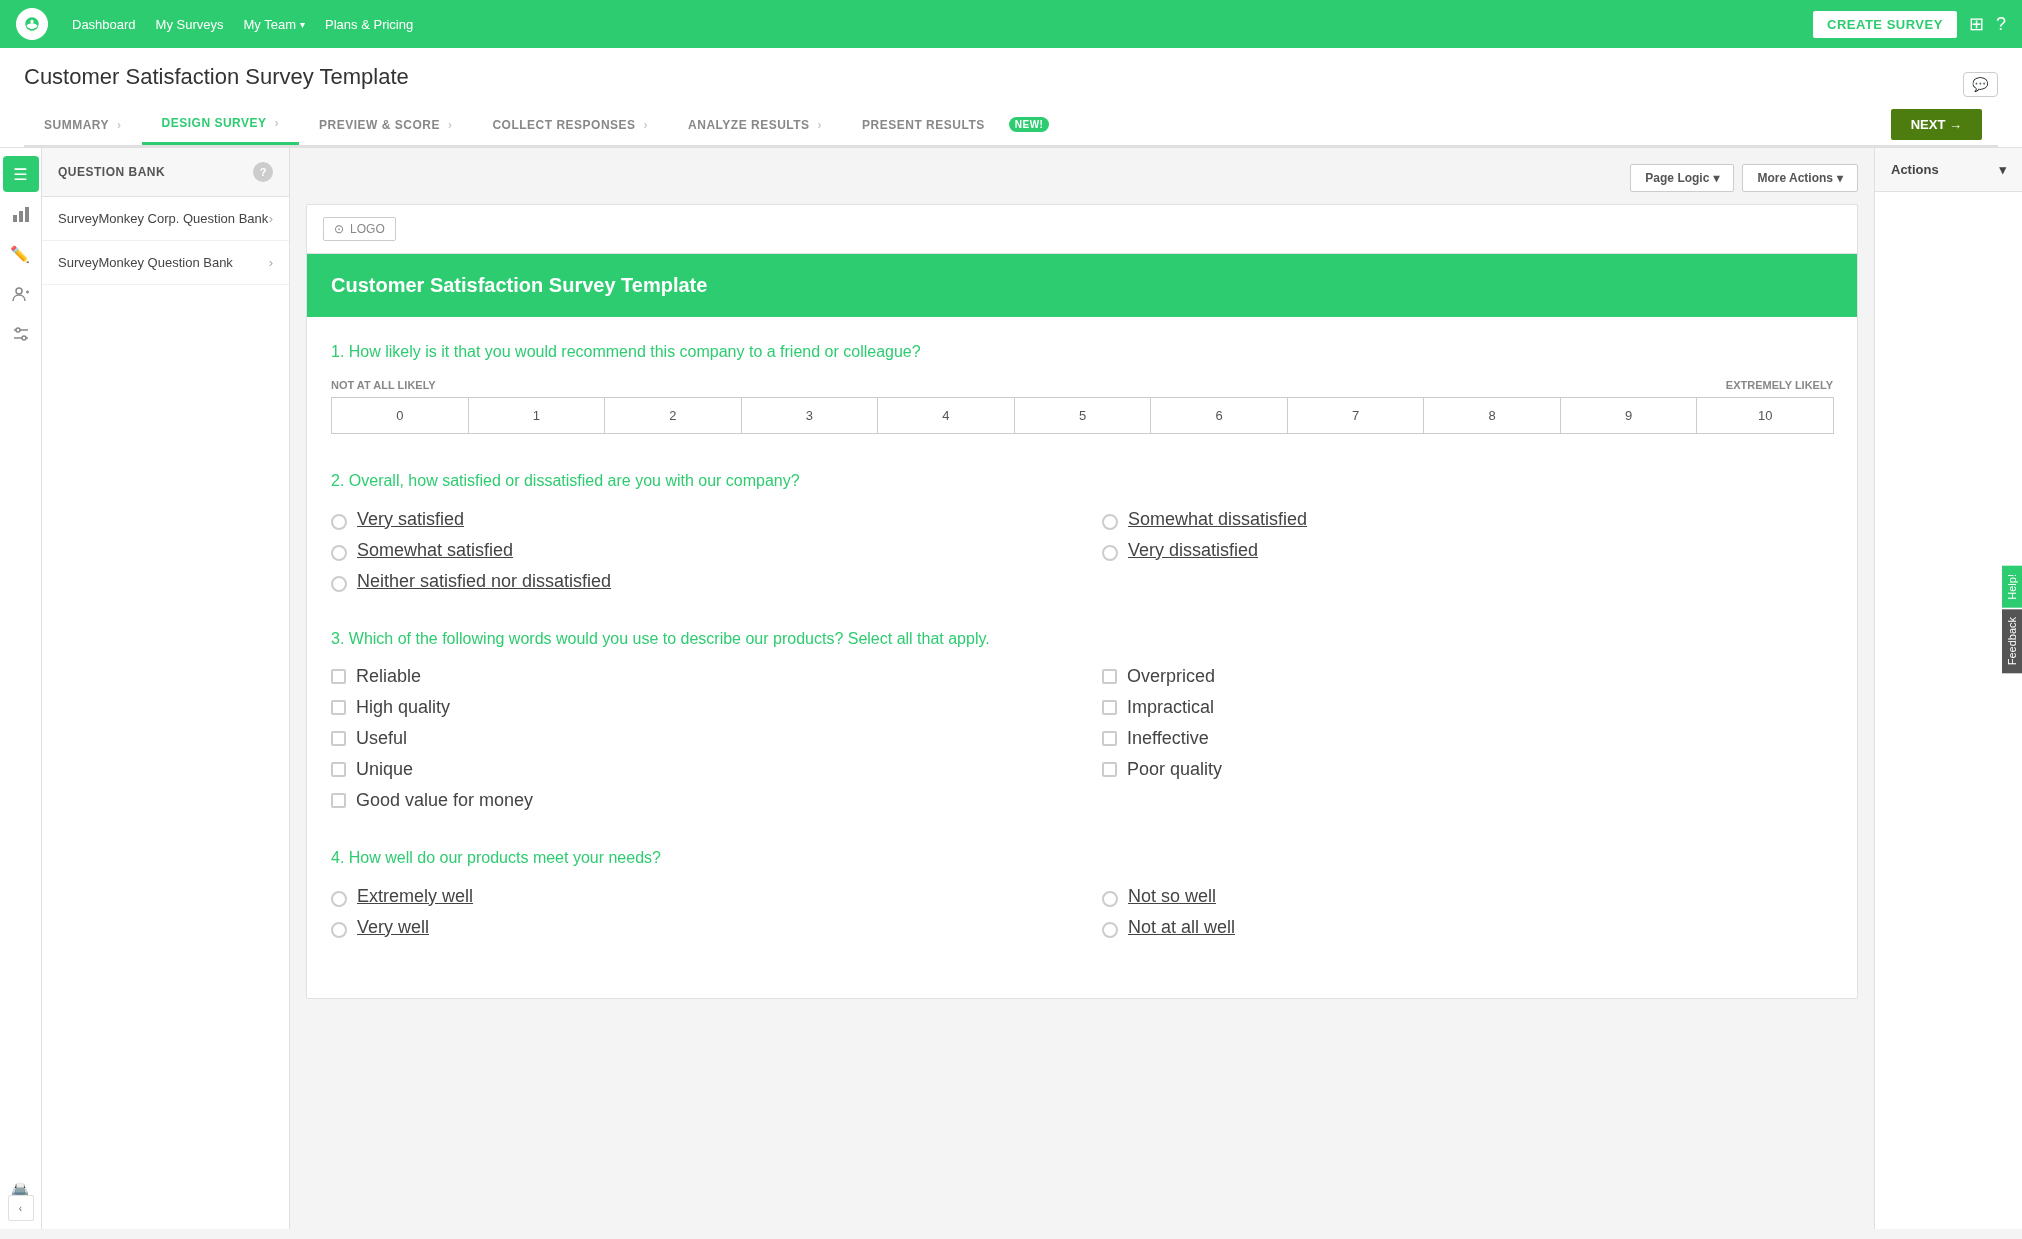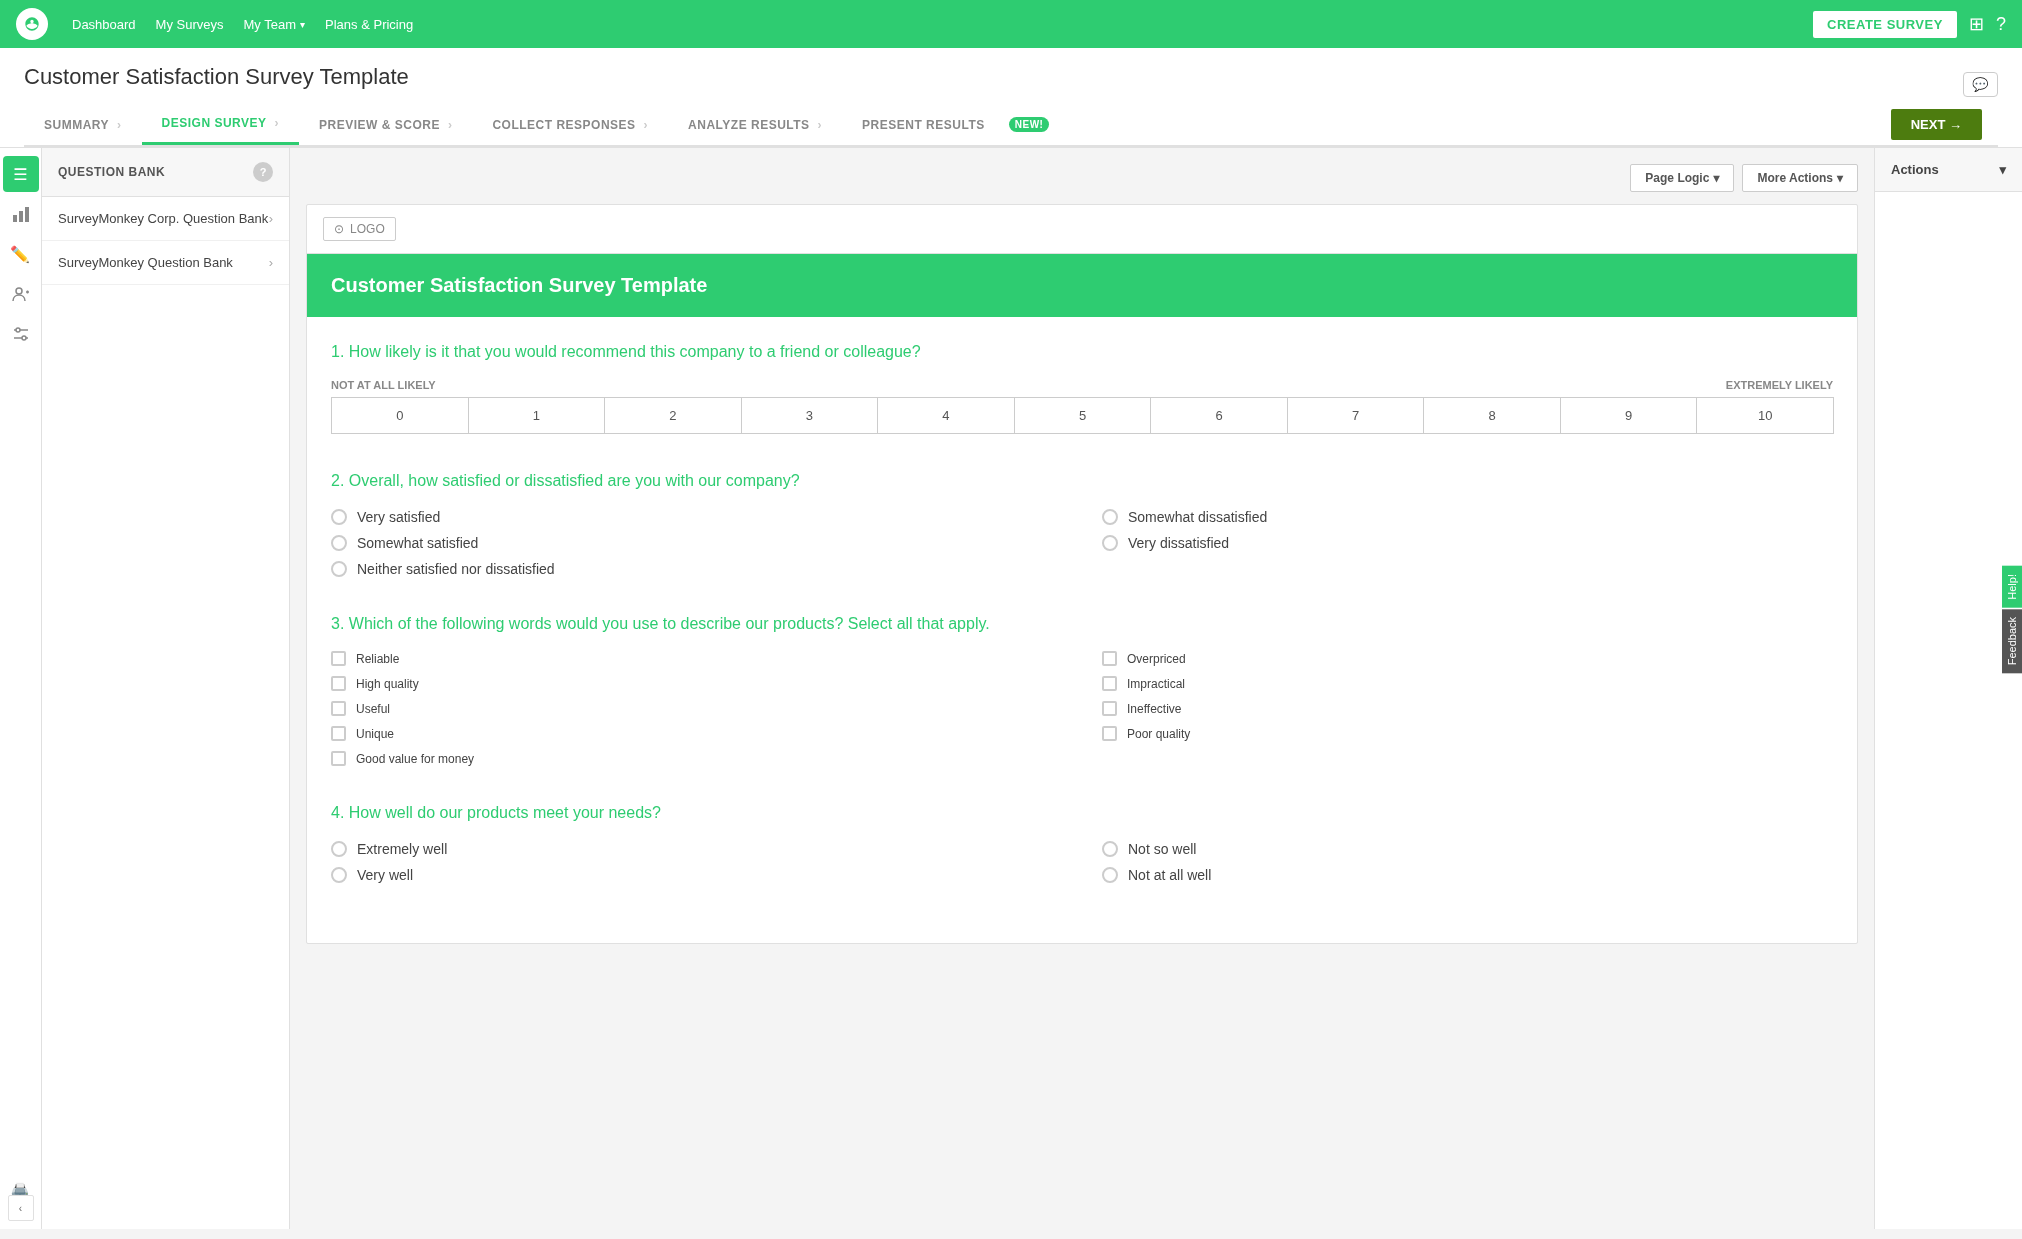--- a/index.html
+++ b/index.html
@@ -285,41 +285,42 @@
     
     .radio-grid {
       display: grid;
       grid-template-columns: 1fr 1fr;
       gap: 10px 40px;
     }
     .radio-option {
       display: flex;
       align-items: flex-end;
       gap: 10px;
-      font-size: 14px;
+      font-size: 18px;
       color: #444;
+      text-decoration: underline;
     }
     .radio-circle {
       width: 16px; height: 16px;
       border: 2px solid #ccc;
       border-radius: 50%;
       flex-shrink: 0;
     }
 
     
     .checkbox-grid {
       display: grid;
       grid-template-columns: 1fr 1fr;
       gap: 10px 40px;
     }
     .checkbox-option {
       display: flex;
       align-items: center;
       gap: 10px;
-      font-size: 12px;
+      font-size: 18px;
       color: #444;
     }
     .checkbox-sq {
       width: 15px; height: 15px;
       border: 2px solid #ccc;
       border-radius: 2px;
       flex-shrink: 0;
     }
 
     

